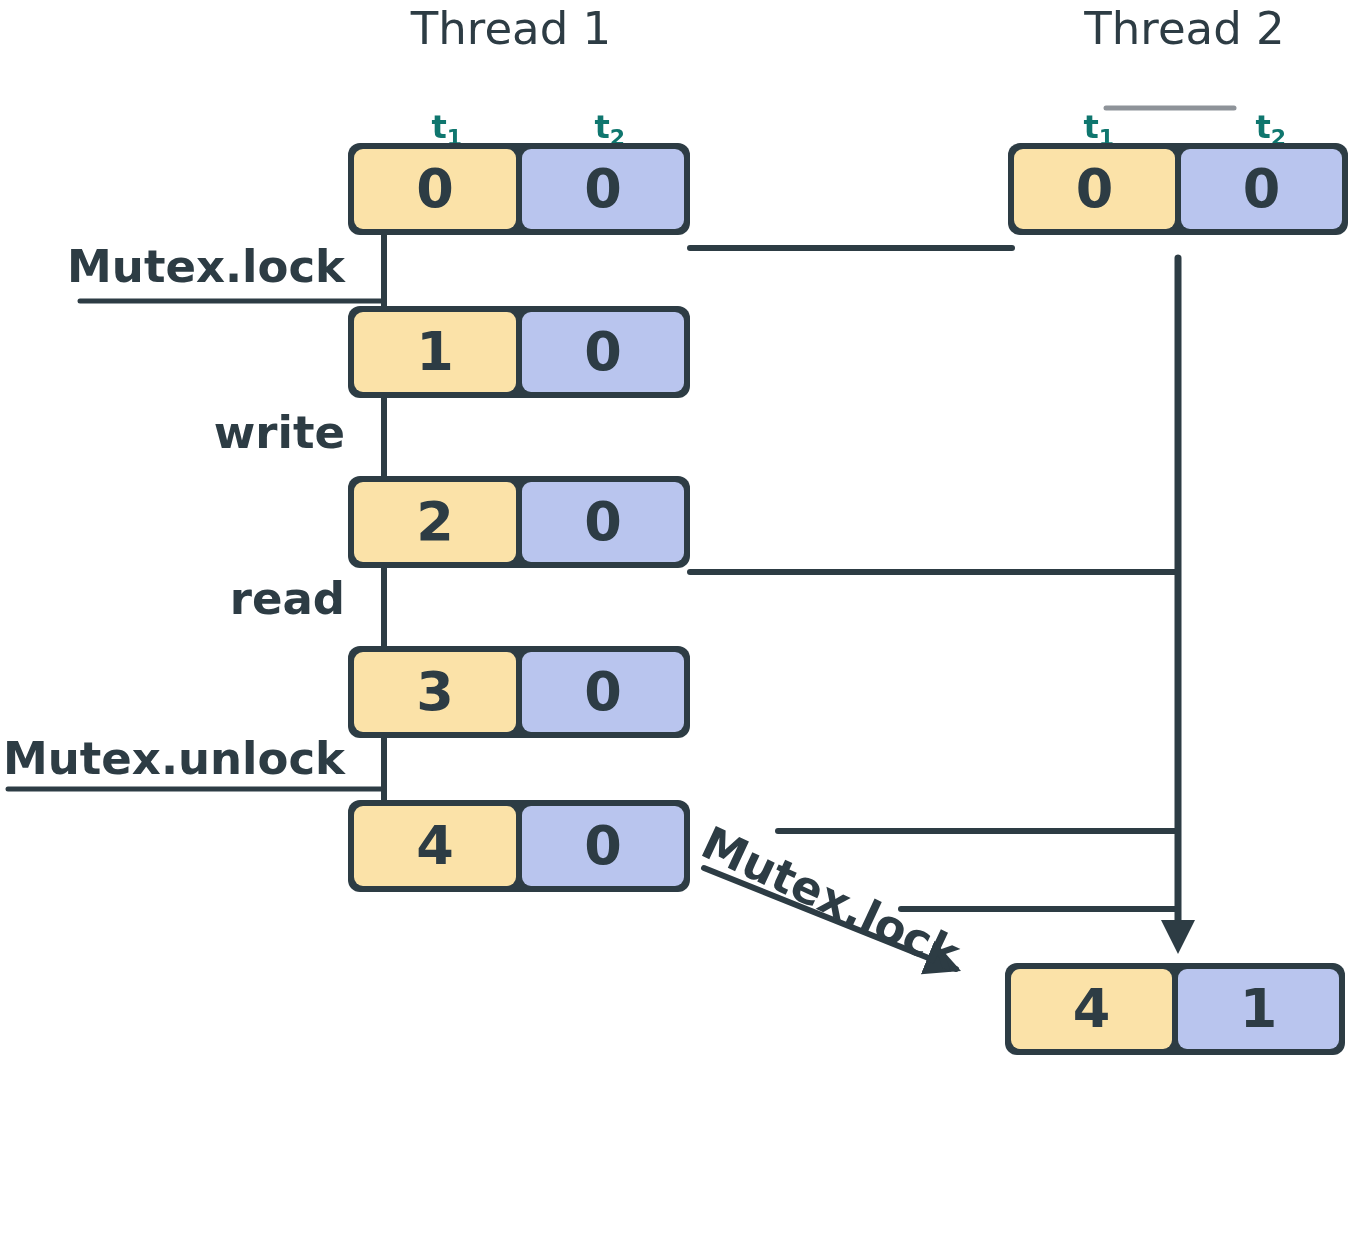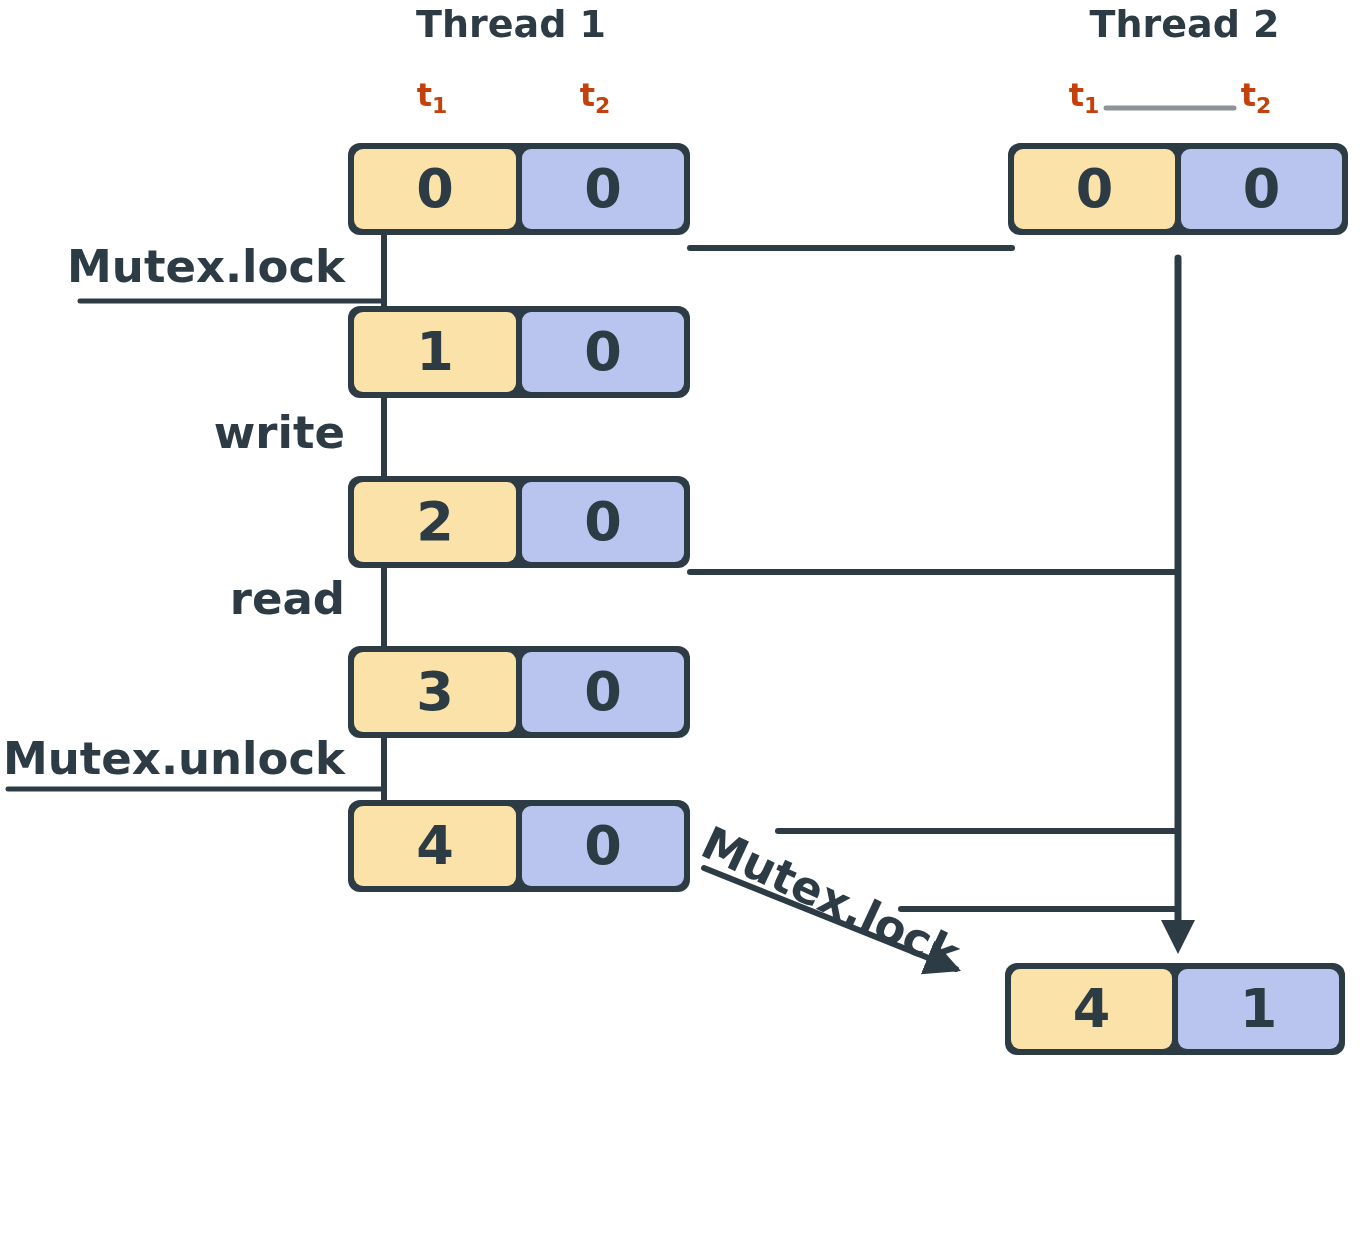--- a/index.html
+++ b/index.html
@@ -12,24 +12,24 @@
     position:absolute;width:342px;height:92px;box-sizing:border-box;
     background:#2d3c44;border-radius:12px;padding:6px;display:flex;gap:6px;
   }
   .cell{
     flex:1;border-radius:9px;display:flex;align-items:center;justify-content:center;
     font-size:54px;font-weight:600;color:#2d3c44;line-height:1;
   }
   .cell.orange{background:#fbe2a8;}
   .cell.blue{background:#b9c5ee;}
   .thread-title{
-    position:absolute;text-align:center;font-size:38px;font-weight:700;color:#2d3c44;
+    position:absolute;text-align:center;font-size:45px;font-weight:400;color:#2d3c44;
   }
   .clock-label{
-    position:absolute;width:60px;text-align:center;font-size:32px;font-weight:700;color:#c2410c;
+    position:absolute;width:60px;text-align:right;font-size:32px;font-weight:700;color:#0f766e;margin-top:32px;
   }
   .clock-label sub{font-size:22px;}
   .op-label{
     position:absolute;right:1015px;width:420px;text-align:right;
     font-size:45px;font-weight:700;color:#2d3c44;white-space:nowrap;
   }
   .op-label-rotated{
     position:absolute;left:716px;top:816px;
     font-size:45px;font-weight:700;color:#2d3c44;white-space:nowrap;
     transform:rotate(25deg);transform-origin:0 0;

